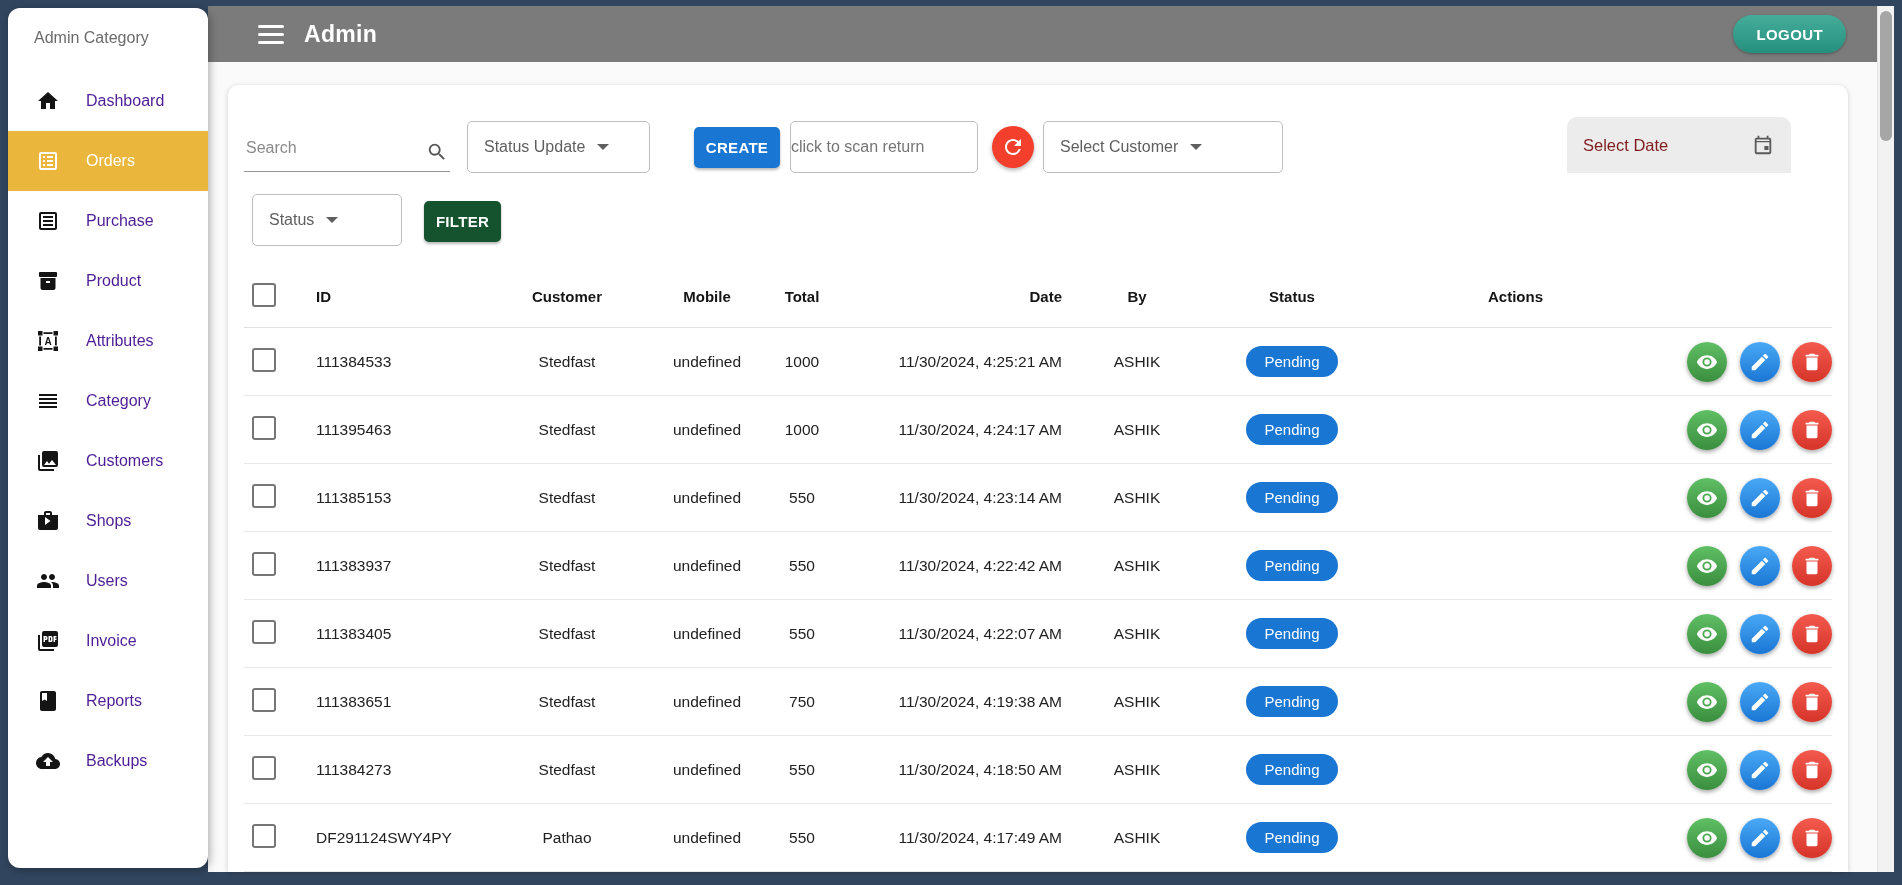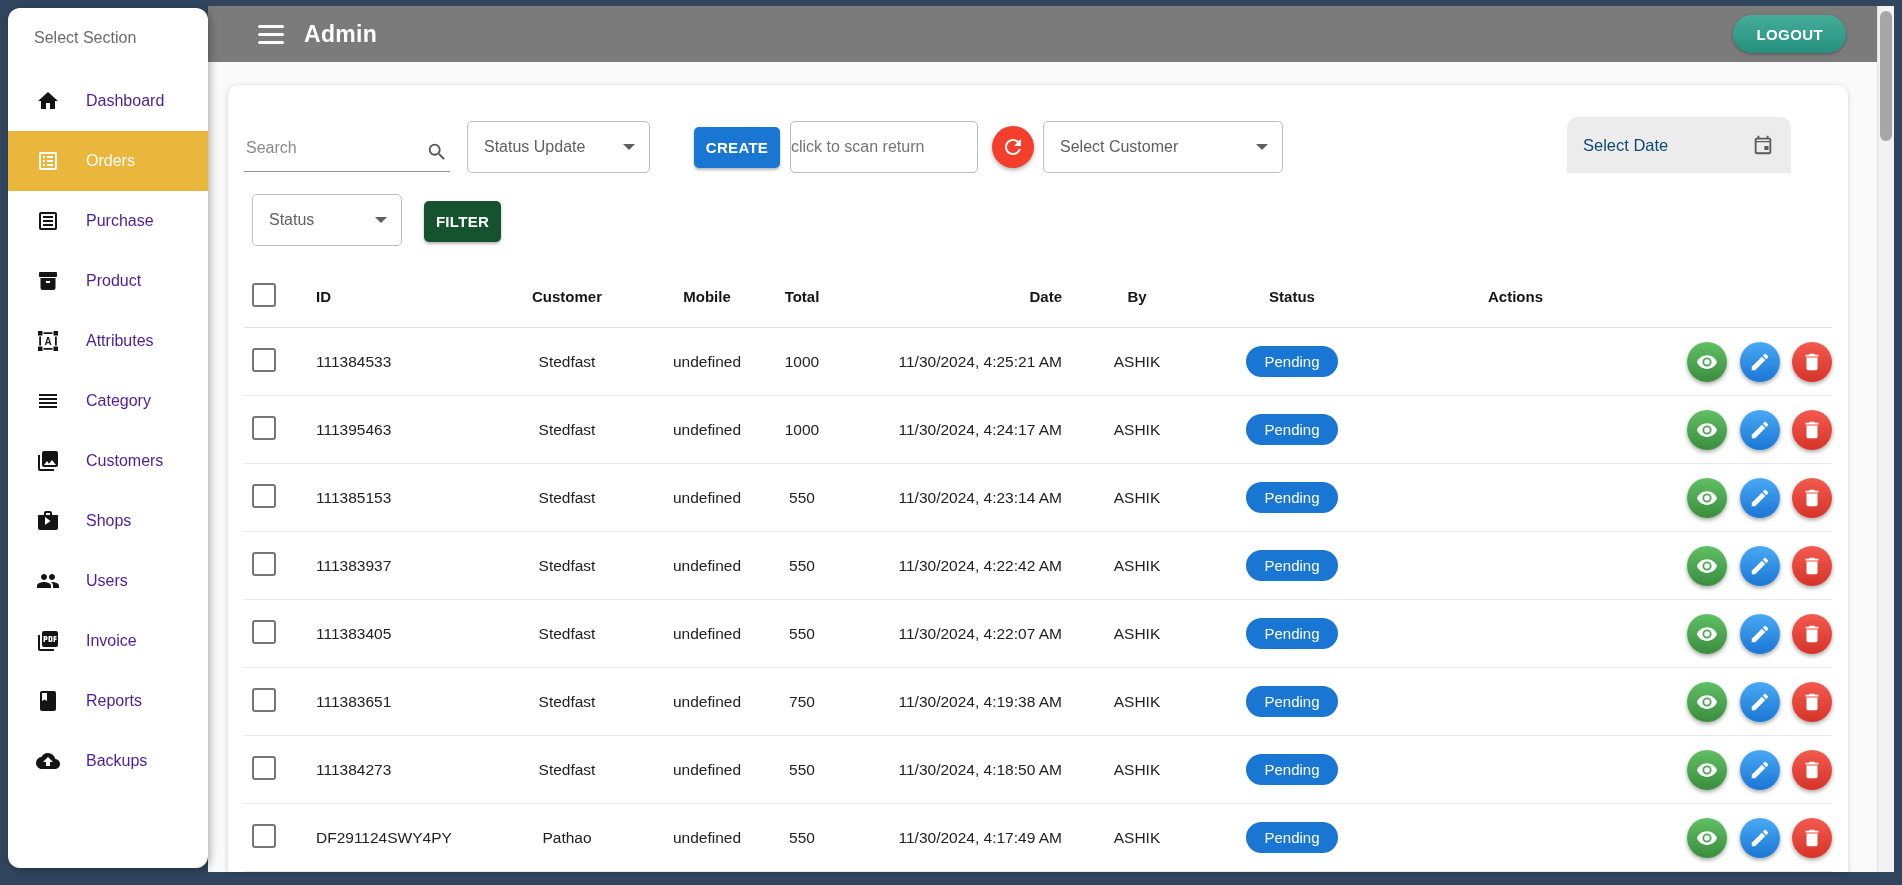--- a/index.html
+++ b/index.html
@@ -46,21 +46,21 @@
   
   .search-field{position:absolute;left:16px;top:40px;width:206px;height:46px;border-bottom:1px solid #949494;}
   .search-field input{
     border:none;outline:none;background:transparent;width:172px;
     font-size:16px;color:#333;padding:14px 0 0 2px;font-family:Liberation Sans, sans-serif;
   }
   .search-field input::placeholder{color:#8a8a8a;opacity:1;}
   .search-field .mag{position:absolute;right:2px;bottom:8px;width:22px;height:22px;}
   .select{
     position:absolute;height:52px;border:1px solid #bdbdbd;border-radius:5px;background:#fff;
-    display:flex;align-items:center;justify-content:space-between;
+    display:flex;align-items:center;justify-content:flex-start;
     padding:0 14px 0 16px;font-size:16px;color:#5f5f5f;box-sizing:border-box;cursor:pointer;
   }
   .arrow{width:0;height:0;border-left:6px solid transparent;border-right:6px solid transparent;border-top:6px solid #5f5f5f;margin-left:12px;}
   .sel-status-update{left:239px;top:36px;width:183px;}
   .sel-customer{left:815px;top:36px;width:240px;}
   .sel-status{left:24px;top:109px;width:150px;}
   .btn{
     border:none;border-radius:5px;color:#fff;font-weight:700;font-size:15px;cursor:pointer;
     box-shadow:0 2px 3px rgba(0,0,0,.28);letter-spacing:.3px;font-family:"Liberation Sans", sans-serif;
   }
@@ -72,21 +72,21 @@
   }
   .scan-input::placeholder{color:#757575;opacity:1;}
   .refresh{
     position:absolute;left:764px;top:41px;width:42px;height:42px;border-radius:50%;border:none;cursor:pointer;
     background:#f43f2d;box-shadow:0 2px 4px rgba(0,0,0,.3);display:flex;align-items:center;justify-content:center;
   }
   .refresh svg{width:24px;height:24px;}
   .date-field{
     position:absolute;left:1339px;top:32px;width:224px;height:56px;background:#ececec;
     border-radius:10px 10px 0 0;display:flex;align-items:center;justify-content:space-between;
-    padding:0 17px 0 16px;box-sizing:border-box;font-size:16.5px;color:#0c4a6e;cursor:pointer;
+    padding:0 17px 0 16px;box-sizing:border-box;font-size:16.5px;color:#7f1d1d;cursor:pointer;
   }
   .date-field svg{width:22px;height:22px;}
   
   table{position:absolute;left:16px;top:180px;width:1588px;border-collapse:collapse;table-layout:fixed;}
   th{height:62px;font-size:15px;font-weight:700;color:#151515;border-bottom:1px solid #e0e0e0;padding:0;}
   td{height:67px;border-bottom:1px solid #e8e8e8;font-size:15.5px;color:#212121;padding:0;}
   .a-left{text-align:left;}.a-center{text-align:center;}
   th.c-id,td.c-id{text-align:left;padding-left:24px;}
   th.c-date,td.c-date{text-align:right;}
   th.c-actions{text-align:left;padding-left:116px;}
@@ -104,21 +104,21 @@
   .act-edit{background:linear-gradient(#4aa9f5,#1a76d4);}
   .act-del{background:linear-gradient(#f45a4e,#d63429);}
   
   .scrollbar{position:absolute;right:8px;top:6px;width:16px;height:866px;background:#f2f2f2;border-left:1px solid #e3e3e3;z-index:6;}
   .scrollbar .thumb{position:absolute;left:2px;top:5px;width:12px;height:130px;background:#a6a6a6;border-radius:6px;cursor:pointer;}
 </style>
 </head>
 <body>
 
 <aside class="sidebar">
-  <div class="sidebar-title">Select Section</div>
+  <div class="sidebar-title">Admin Category</div>
   <nav class="sidebar-nav" id="sidebar-nav">
       <div class="side-item">
     <span class="side-icon">
           <svg viewBox="0 0 24 24">
             <path fill="currentColor" d="M10 20v-6h4v6h5v-8h3L12 3 2 12h3v8z"></path>
           </svg>
         </span>
     <span class="side-label">Dashboard</span>
   </div>
       <div class="side-item active">

